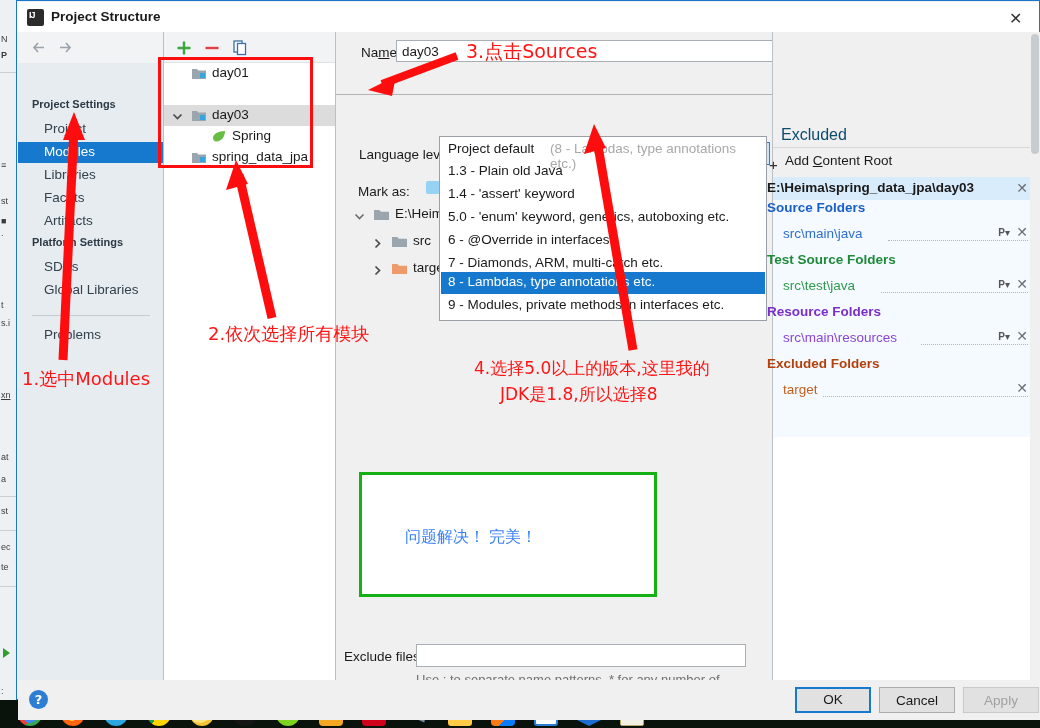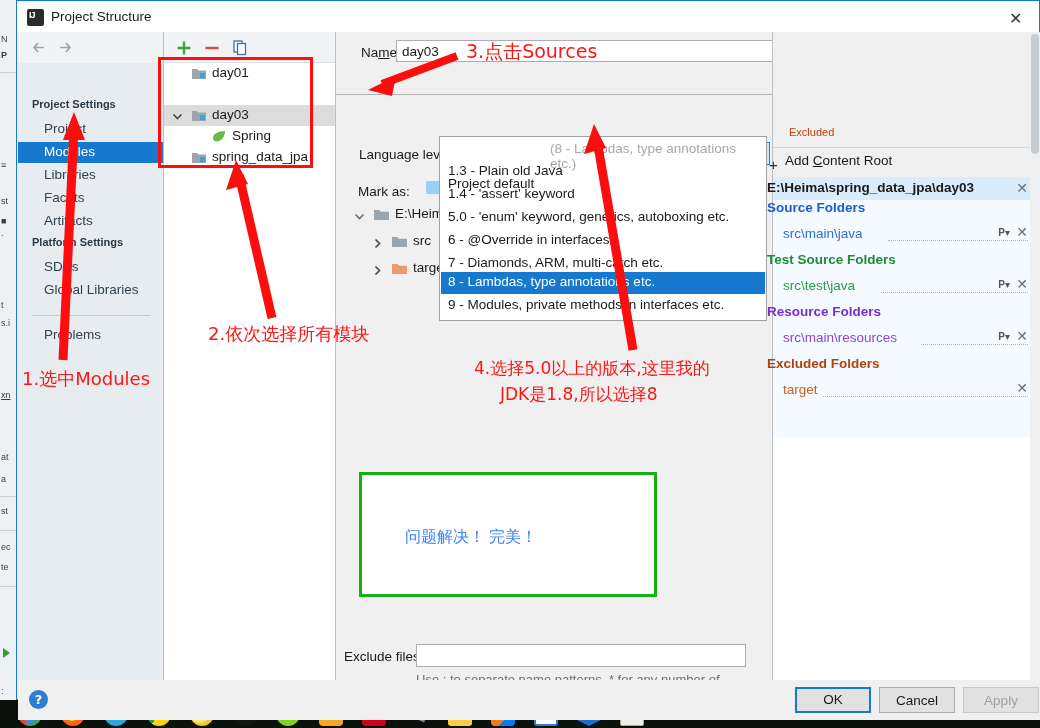--- a/index.html
+++ b/index.html
@@ -24,21 +24,21 @@
   #taskbar .tb-icons{position:absolute;left:18px;top:2px;display:flex;gap:19px;align-items:center;}
   .tb-ico{width:24px;height:24px;border-radius:4px;position:relative;flex:0 0 auto;}
 
   
   #dialog{left:16px;top:0;width:1024px;height:700px;background:#f0f0f0;
       border:1px solid #1a76c8;box-sizing:border-box;}
   #titlebar{position:absolute;left:0;top:1px;width:1022px;height:30px;background:#ffffff;}
   #title-icon{position:absolute;left:10px;top:7px;width:17px;height:17px;background:#2b2b2b;border-radius:2px;}
   #title-icon:before{content:"IJ";position:absolute;left:2px;top:1px;font-size:9px;color:#fff;
       font-family:"Liberation Sans",sans-serif;font-weight:bold;letter-spacing:-1px;}
-  #title-text{position:absolute;left:34px;top:7px;font-size:13.5px;color:#1a1a1a;}
+  #title-text{position:absolute;left:34px;top:7px;font-size:13.5px;color:#1a1a1a;font-weight:bold;}
   #close-btn{position:absolute;right:0;top:0;width:46px;height:30px;}
   #close-btn .x{position:absolute;left:16px;top:7px;font-size:16px;color:#333;
       font-family:"DejaVu Sans",sans-serif;}
 
   
   #dlg-body{position:absolute;left:1px;top:31px;width:1022px;height:648px;background:#ffffff;}
 
   
   #nav{position:absolute;left:0;top:0;width:146px;height:648px;background:#e7ecf0;
       border-right:1px solid #b9c0c6;box-sizing:border-box;}
@@ -107,21 +107,21 @@
   #excl-label{position:absolute;left:8px;top:554px;font-size:13.5px;color:#1a1a1a;}
   #excl-input{position:absolute;left:80px;top:549px;width:330px;height:23px;background:#ffffff;
       border:1px solid #a8aeb4;box-sizing:border-box;}
   #excl-hint{position:absolute;left:80px;top:576px;width:330px;font-size:13px;color:#707070;line-height:17px;}
 
   
   #rightpanel{position:absolute;left:754px;top:0;width:268px;height:648px;background:#f0f0f0;
       border-left:1px solid #b9c0c6;box-sizing:border-box;}
   #rp-head{position:absolute;left:0;top:89px;width:267px;height:27px;background:#f0f0f0;
       border-bottom:1px solid #d4d8db;box-sizing:border-box;}
-  #rp-head-text{position:absolute;left:16px;top:5px;font-size:11px;color:#c2410c;}
+  #rp-head-text{position:absolute;left:8px;top:5px;font-size:16px;color:#0c4a6e;}
   #rp-addroot{position:absolute;left:0;top:116px;width:267px;height:28px;}
   #rp-addroot .plus{position:absolute;left:-4px;top:8px;font-size:15px;color:#333;}
   #rp-addroot .lbl{position:absolute;left:12px;top:5px;font-size:13.5px;color:#1a1a1a;}
   #rp-addroot .lbl u{text-decoration:underline;}
 
   #rp-scroll{position:absolute;left:0;top:145px;width:267px;height:260px;background:#f4faff;}
   .rp-rowsel{position:absolute;left:0;top:0;width:267px;height:23px;background:#d9ecfb;}
   .rp-path{position:absolute;left:-6px;top:3px;font-size:13.5px;font-weight:bold;color:#1a1a1a;white-space:nowrap;}
   .rp-sect{position:absolute;left:-6px;font-size:13.5px;font-weight:bold;white-space:nowrap;}
   .rp-entry{position:absolute;left:10px;font-size:13.5px;white-space:nowrap;}
@@ -437,21 +437,21 @@
   <div id="btnbar">
     <div id="help-circle">?</div>
     <div class="dlg-btn primary" style="left:777px;width:76px;">OK</div>
     <div class="dlg-btn" style="left:861px;width:76px;">Cancel</div>
     <div class="dlg-btn disabled" style="left:945px;width:76px;">Apply</div>
   </div>
 </div>
 
 <div class="abs" id="dropdown" style="left:439px;top:136px;width:328px;height:185px;background:#ffffff;border:1px solid #9aa0a6;box-sizing:border-box;">
   <div style="position:absolute;left:0;top:2px;width:326px;height:22px;">
-    <span style="position:absolute;left:8px;top:2px;font-size:13.5px;color:#1a1a1a;margin-top:35px;">Project default</span>
+    <span style="position:absolute;left:8px;top:2px;font-size:13.5px;color:#1a1a1a;">Project default</span>
     <span style="position:absolute;left:110px;top:2px;font-size:13.5px;color:#a8a8a8;"> (8 - Lambdas, type annotations etc.)</span>
   </div>
   <div style="position:absolute;left:8px;top:26px;font-size:13.5px;color:#1a1a1a;">1.3 - Plain old Java</div>
   <div style="position:absolute;left:8px;top:49px;font-size:13.5px;color:#1a1a1a;">1.4 - 'assert' keyword</div>
   <div style="position:absolute;left:8px;top:72px;font-size:13.5px;color:#1a1a1a;">5.0 - 'enum' keyword, generics, autoboxing etc.</div>
   <div style="position:absolute;left:8px;top:95px;font-size:13.5px;color:#1a1a1a;">6 - @Override in interfaces</div>
   <div style="position:absolute;left:8px;top:118px;font-size:13.5px;color:#1a1a1a;">7 - Diamonds, ARM, multi-catch etc.</div>
   <div style="position:absolute;left:1px;top:135px;width:324px;height:22px;background:#1779cd;">
     <span style="position:absolute;left:7px;top:2px;font-size:13.5px;color:#ffffff;">8 - Lambdas, type annotations etc.</span>
   </div>

